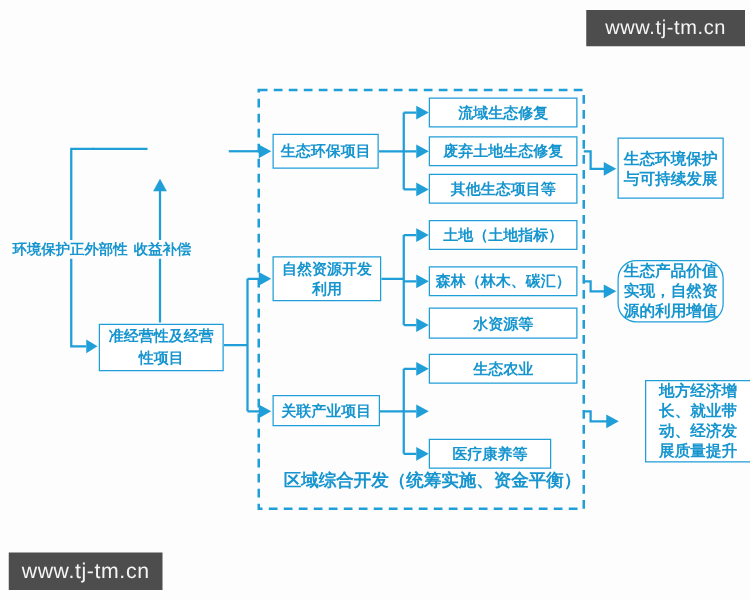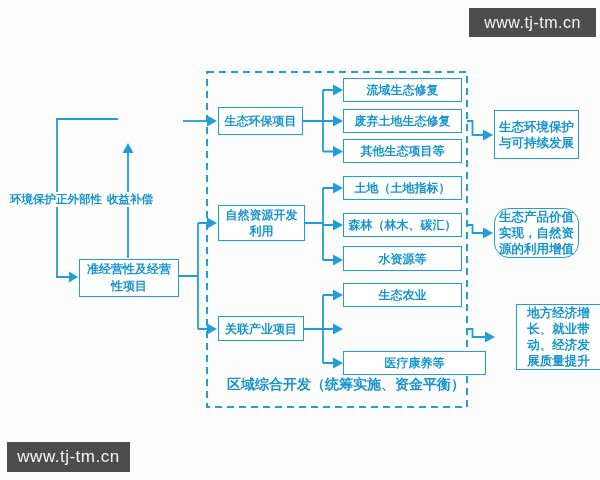--- a/index.html
+++ b/index.html
@@ -123,21 +123,21 @@
 
   <div class="node item" style="left:343px;top:78px;width:119px;height:24px;">流域生态修复</div>
   <div class="node item" style="left:343px;top:109px;width:119px;height:24px;">废弃土地生态修复</div>
   <div class="node item" style="left:343px;top:139px;width:119px;height:24px;">其他生态项目等</div>
 
   <div class="node item" style="left:343px;top:176px;width:119px;height:24px;">土地（土地指标）</div>
   <div class="node item" style="left:343px;top:213px;width:119px;height:24px;">森林（林木、碳汇）</div>
   <div class="node item" style="left:343px;top:246px;width:119px;height:25px;">水资源等</div>
 
   <div class="node item" style="left:343px;top:283px;width:119px;height:24px;text-align:center;">生态农业</div>
-  <div class="node item" style="left:343px;top:351px;width:143px;height:24px;">医疗康养等</div>
+  <div class="node item" style="left:343px;top:351px;width:98px;height:24px;">医疗康养等</div>
 
   <div class="node outcome" style="left:494px;top:110px;width:85px;height:49px;">生态环境保护
 与可持续发展</div>
   <div class="node outcome" style="left:494px;top:208px;width:85px;height:50px;border-radius:15px;">生态产品价值
 实现，自然资
 源的利用增值</div>
   <div class="node outcome" style="left:496px;top:304px;width:85px;height:66px;margin-left:20px;">地方经济增
 长、就业带
 动、经济发
 展质量提升</div>

